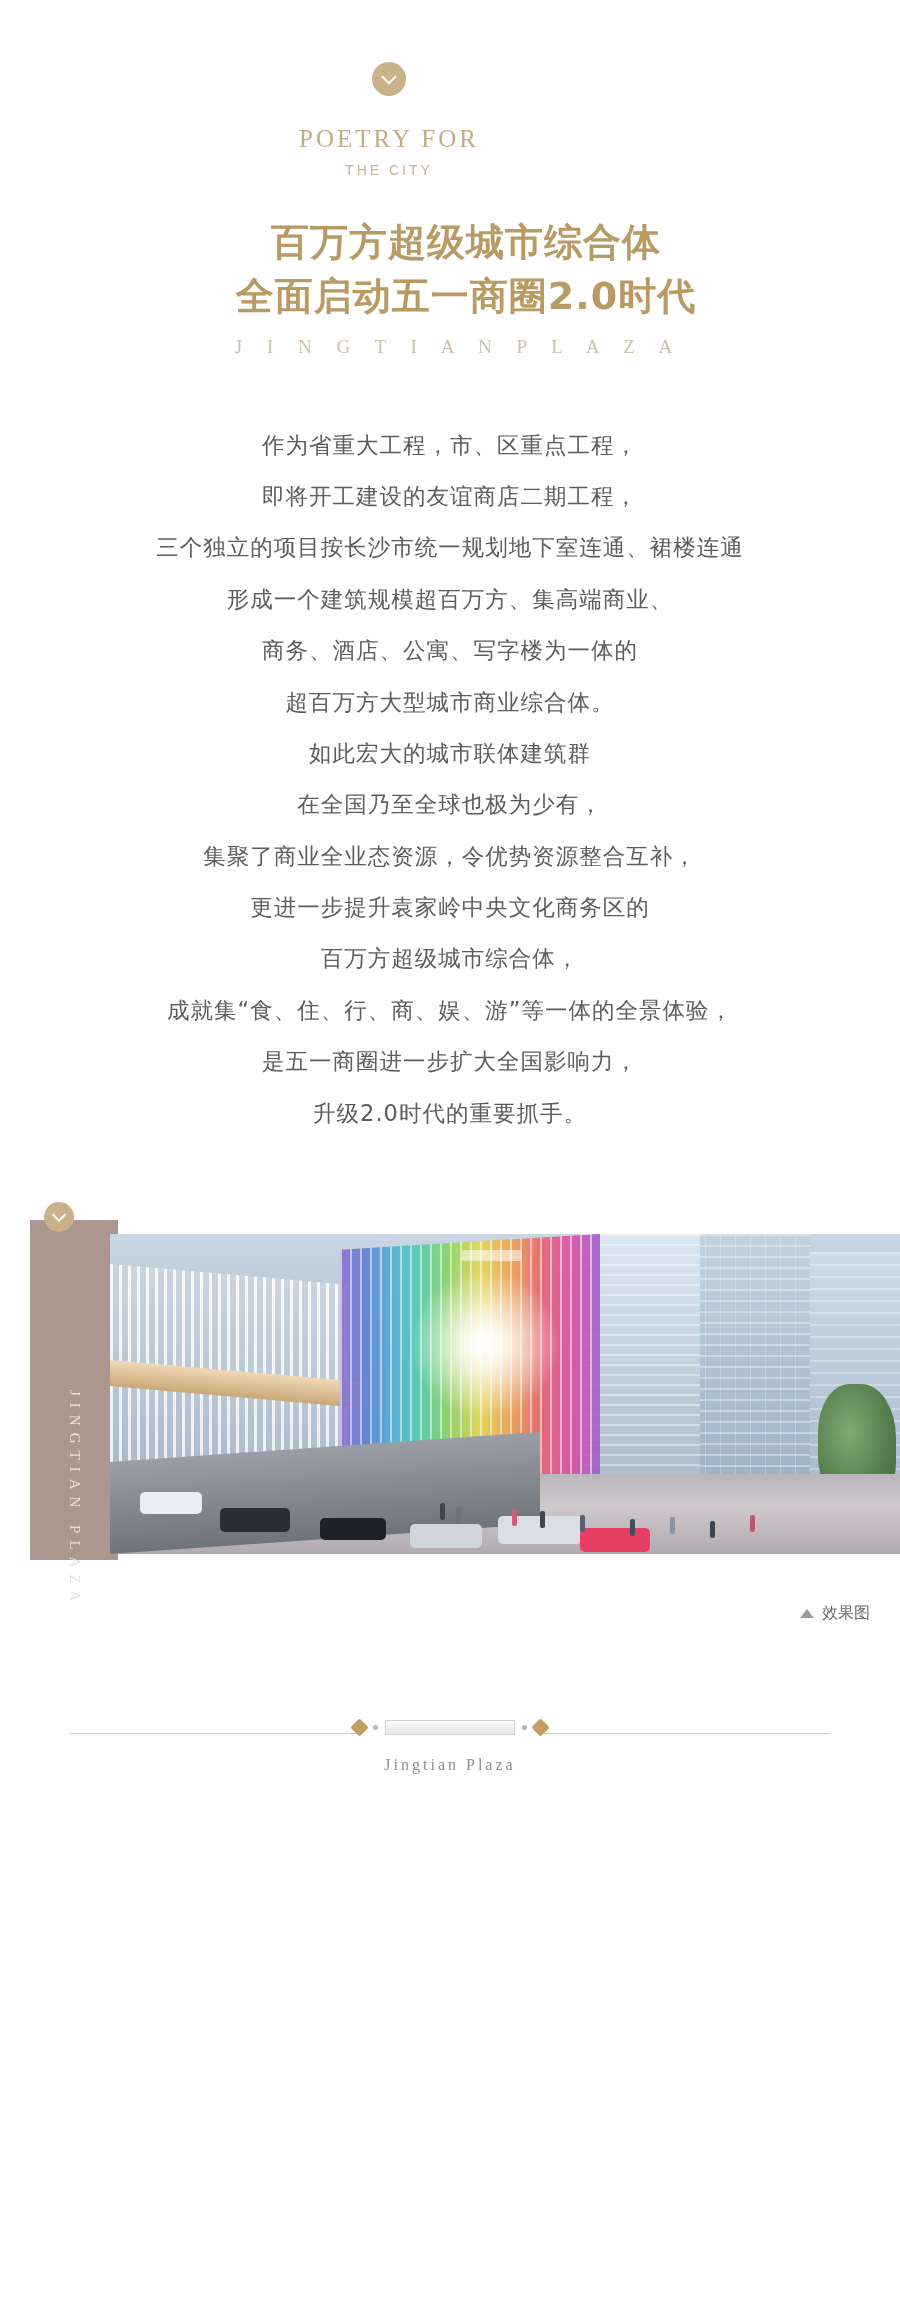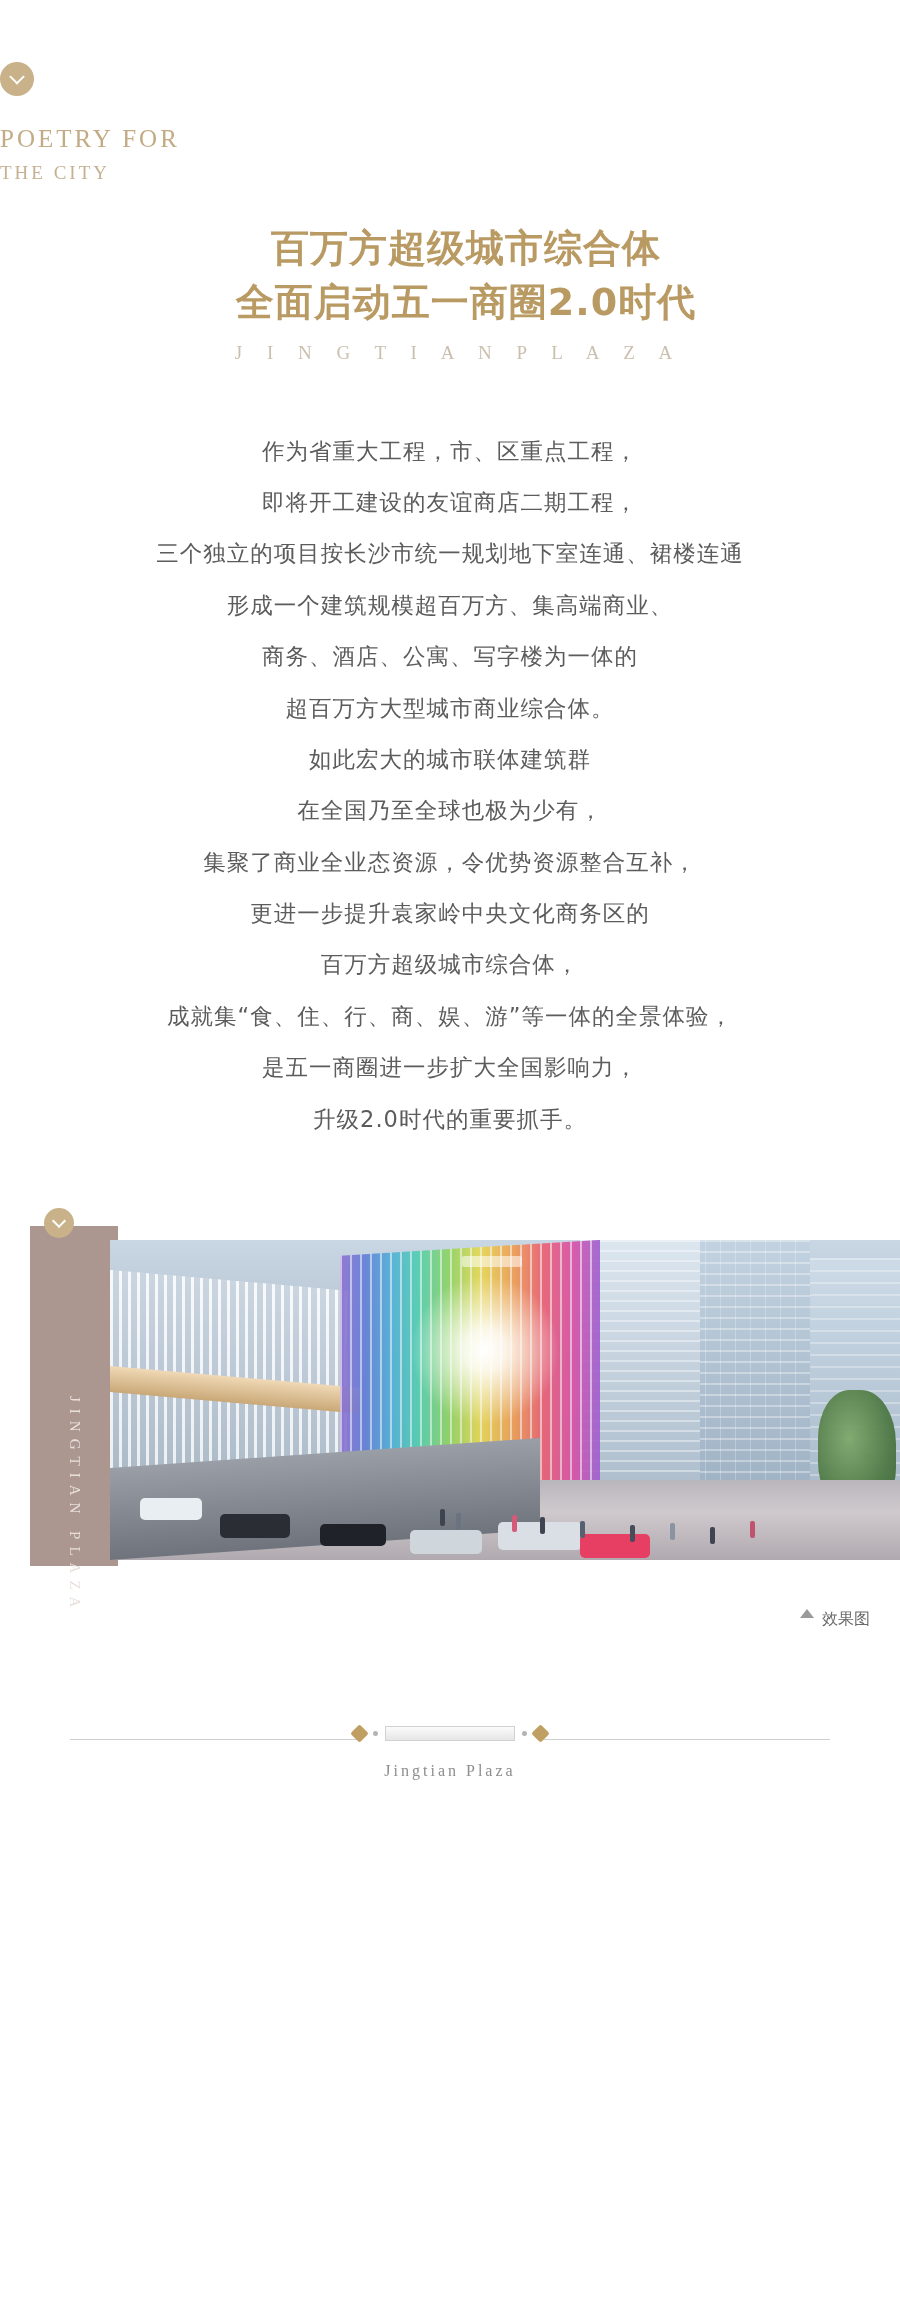--- a/index.html
+++ b/index.html
@@ -17,21 +17,21 @@
     width: 900px;
     min-height: 2305px;
     background: #ffffff;
     overflow: hidden;
   }
 
   
   .header {
     padding-top: 62px;
     padding-right: 122px;
-    text-align: left;
+    text-align: center;
   }
   .header-dot {
     display: inline-block;
     width: 34px;
     height: 34px;
     border-radius: 50%;
     background: #c9b18a;
     position: relative;
     margin-bottom: 22px;
   }
@@ -47,22 +47,22 @@
     transform: translate(-50%, -70%) rotate(45deg);
   }
   .poetry-line1 {
     font-family: "Liberation Serif", serif;
     font-size: 25px;
     letter-spacing: 3px;
     color: #c2ab85;
     line-height: 1.35;
   }
   .poetry-line2 {
-    font-family: Liberation Serif, serif;
-    font-size: 19px;
+    font-family: Liberation Sans, sans-serif;
+    font-size: 14px;
     letter-spacing: 3px;
     color: #c6b091;
     margin-top: 6px;
   }
 
   
   .title-block {
     margin-top: 38px;
     text-align: center;
   }
@@ -255,21 +255,21 @@
   .sign {
     position:absolute; left:352px; top:16px; width:60px; height:11px;
     background: rgba(255,255,255,.55); border-radius:2px;
   }
 
   .caption-row {
     position: absolute;
     right: 30px;
     bottom: -34px;
     display: flex;
-    align-items: flex-start;
+    align-items: center;
     gap: 8px;
     font-size: 16px;
     color: #6b6b6b;
   }
   .caption-tri {
     width: 0; height: 0;
     border-left: 7px solid transparent;
     border-right: 7px solid transparent;
     border-bottom: 9px solid #9a9a9a;
   }

